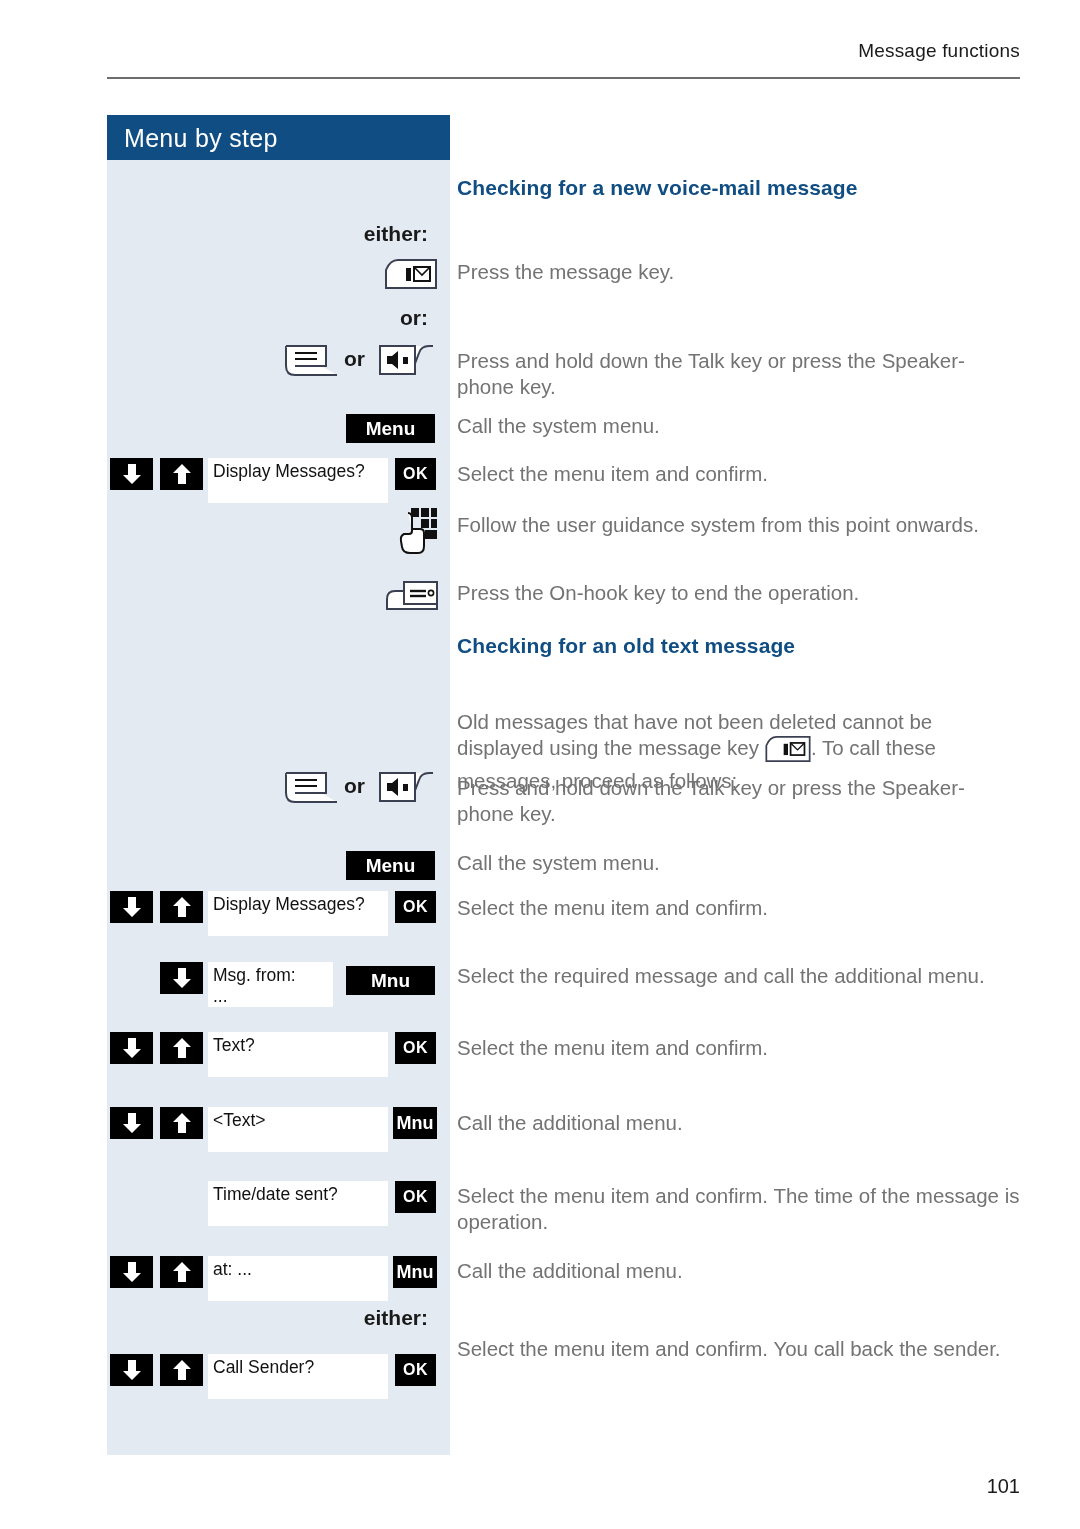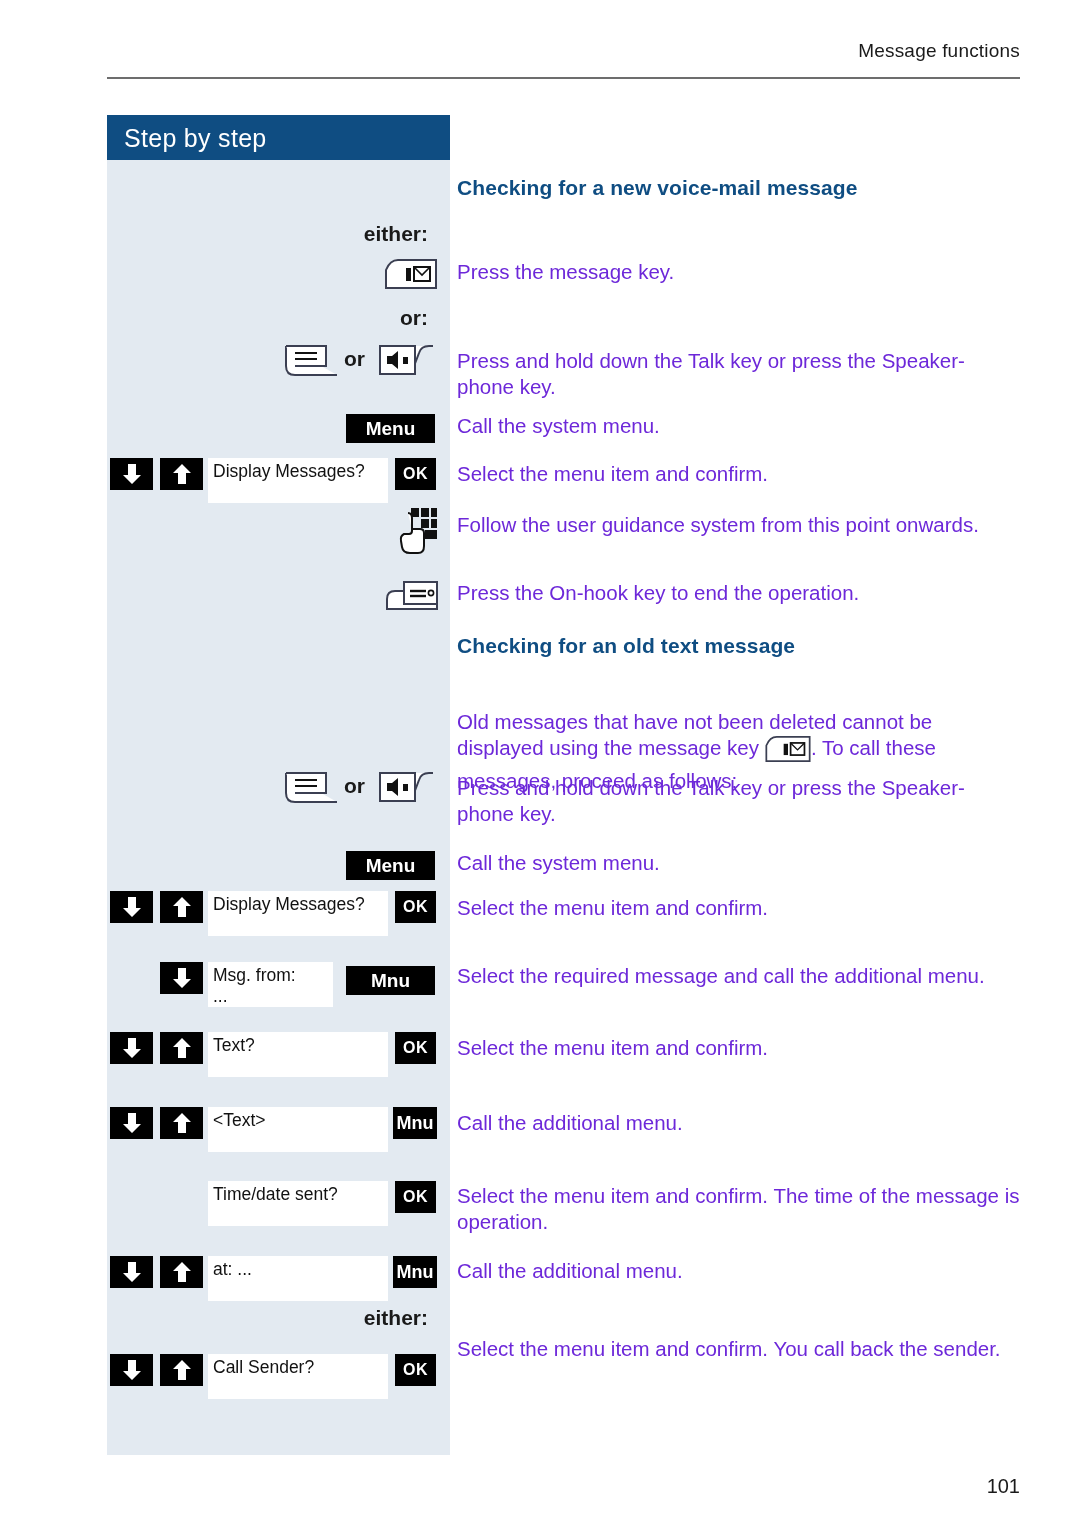--- a/index.html
+++ b/index.html
@@ -75,21 +75,21 @@
     margin: 0;
     font-size: 21px;
     font-weight: bold;
     color: #0f4d82;
     letter-spacing: 0.1px;
   }
   p.body-text {
     margin: 0;
     font-size: 20.5px;
     line-height: 26px;
-    color: #6d28d9;
+    color: #737373;
   }
 
   
   .either-label {
     position: absolute;
     font-size: 21px;
     font-weight: bold;
     color: #1a1a1a;
     text-align: right;
     width: 343px;
@@ -157,21 +157,21 @@
 </head>
 <body>
 
 <div id="page-header">
   <span class="hdr-text">Message functions</span>
 </div>
 <div id="header-rule"></div>
 
 <div id="sidebar"></div>
 <div id="sidebar-title-bar">
-  <span class="sb-title">Step by step</span>
+  <span class="sb-title">Menu by step</span>
 </div>
 
 <div class="col-right" style="top:176px;">
   <h2 class="section-heading">Checking for a new voice-mail message</h2>
 </div>
 
 <div class="either-label" style="top:222px;">
   <span>either:</span>
 </div>
 

